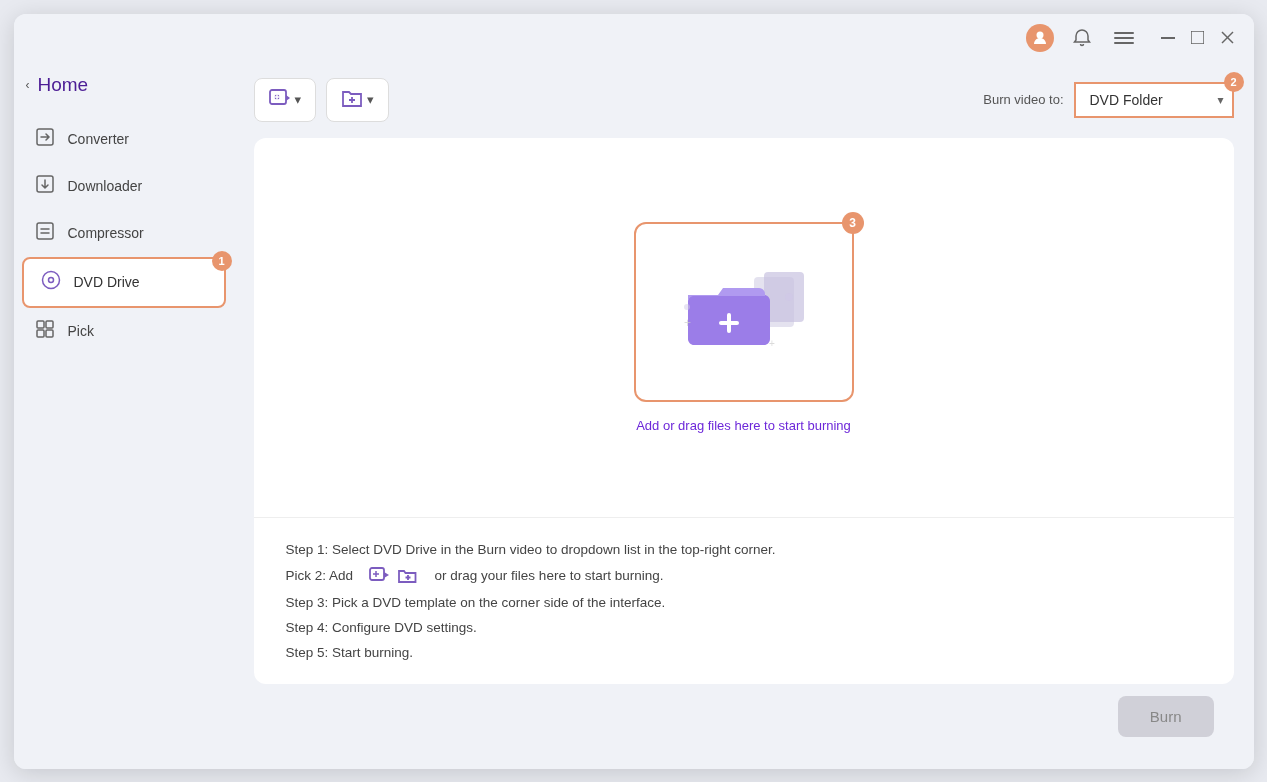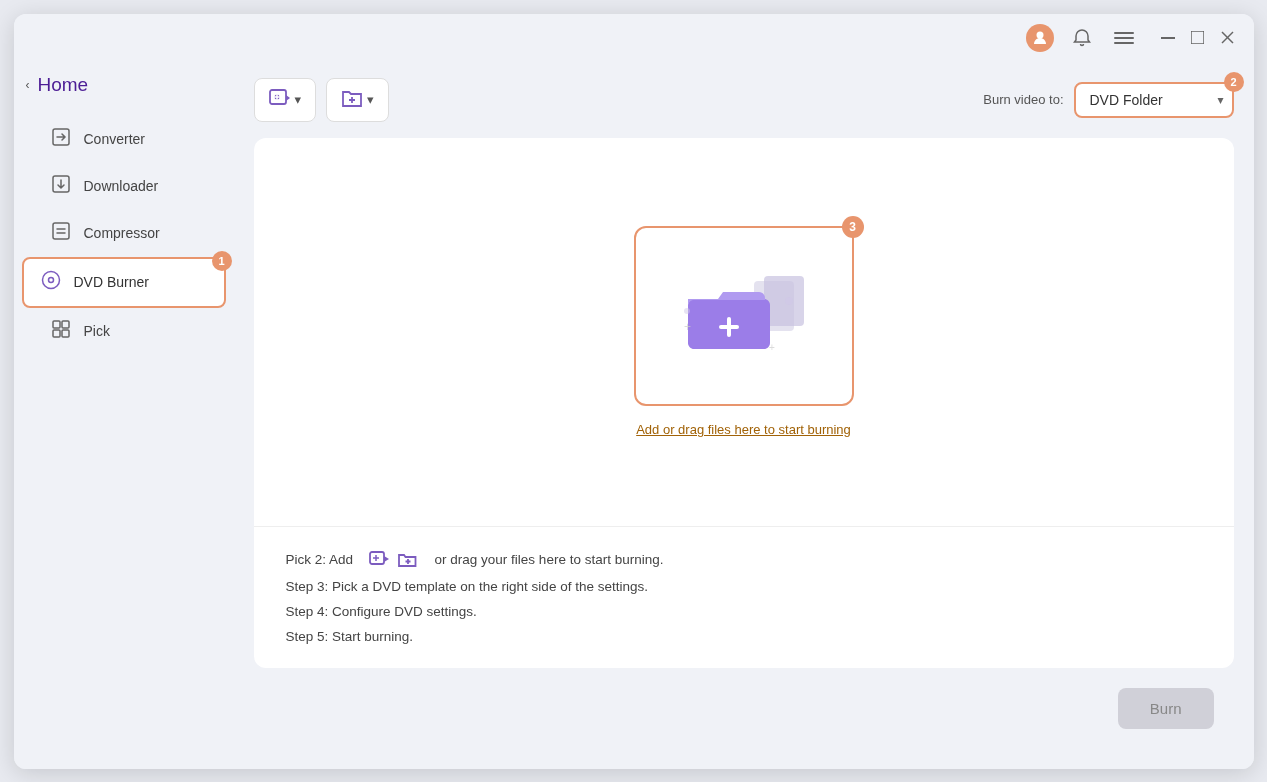--- a/index.html
+++ b/index.html
@@ -101,21 +101,21 @@
     }
     .sidebar-header-text {
       font-size: 19px;
       font-weight: 500;
       color: #4c1d95;
     }
     .sidebar-item {
       display: flex;
       align-items: center;
       gap: 12px;
-      padding: 11px 20px 11px 36px;
+      padding: 11px 20px 11px 20px;
       cursor: pointer;
       color: #444;
       font-size: 14px;
       border-radius: 0;
       position: relative;
     }
     .sidebar-item.active {
       background: white;
       border: 2px solid #e8956d;
       border-radius: 8px;
@@ -196,21 +196,21 @@
       color: #555;
       margin-left: 36px;
     }
     .burn-select-wrapper {
       position: relative;
     }
     .burn-select {
       appearance: none;
       background: white;
       border: 2px solid #e8956d;
-      border-radius: 8px;
+      border-radius: 0;
       padding: 8px 36px 8px 14px;
       font-size: 14px;
       color: #333;
       cursor: pointer;
       min-width: 160px;
     }
     .burn-select-arrow {
       position: absolute;
       right: 10px;
       top: 50%;
@@ -260,23 +260,22 @@
       display: flex;
       align-items: center;
       justify-content: center;
       position: relative;
       margin-bottom: 16px;
       background: white;
     }
     
     .drop-text {
       font-size: 13px;
-      color: #a16207;
+      color: #6d28d9;
       text-align: center;
-      text-decoration: underline;
     }
     .drop-zone-badge {
       position: absolute;
       right: -12px;
       top: -12px;
       width: 22px;
       height: 22px;
       background: #e8956d;
       color: white;
       border-radius: 50%;
@@ -302,21 +301,21 @@
     }
     .inline-icon {
       display: inline-flex;
       align-items: center;
       justify-content: center;
       vertical-align: middle;
     }
     .footer {
       display: flex;
       justify-content: flex-end;
-      padding: 20px 20px;
+      padding: 12px 20px;
     }
     .burn-btn {
       background: #d0d0d8;
       color: #888;
       border: none;
       border-radius: 8px;
       padding: 12px 32px;
       font-size: 15px;
       cursor: default;
     }
@@ -409,21 +408,21 @@
 
 
 
       <div class="sidebar-item active" style="position:relative;">
         <span class="item-icon">
           <svg width="20" height="20" viewBox="0 0 20 20" fill="none">
             <circle cx="10" cy="10" r="8.5" stroke="#7c5cbf" stroke-width="1.5" fill="none"></circle>
             <circle cx="10" cy="10" r="2.5" stroke="#7c5cbf" stroke-width="1.5" fill="none"></circle>
           </svg>
         </span>
-        <span class="item-label">DVD Burner</span>
+        <span class="item-label">DVD Drive</span>
         <div class="badge-num">1</div>
       </div>
 
       <div class="sidebar-item">
         <span class="item-icon">
           <svg width="20" height="20" viewBox="0 0 20 20" fill="none">
             <rect x="2" y="2" width="7" height="7" rx="1" stroke="#666" stroke-width="1.5" fill="none"></rect>
             <rect x="11" y="2" width="7" height="7" rx="1" stroke="#666" stroke-width="1.5" fill="none"></rect>
             <rect x="2" y="11" width="7" height="7" rx="1" stroke="#666" stroke-width="1.5" fill="none"></rect>
             <rect x="11" y="11" width="7" height="7" rx="1" stroke="#666" stroke-width="1.5" fill="none"></rect>
@@ -496,20 +495,23 @@
               <text x="5" y="70" font-size="12" fill="#ccc" opacity="0.7">+</text>
               <text x="90" y="90" font-size="10" fill="#ccc" opacity="0.7">+</text>
               <circle cx="8" cy="50" r="3" fill="#d0c8e8" opacity="0.5"></circle>
               <circle cx="110" cy="40" r="4" fill="#d0c8e8" opacity="0.5"></circle>
             </svg>
           </div>
           <span class="drop-text">Add or drag files here to start burning</span>
         </div>
 
         <div class="instructions">
+          <div class="instruction-item">
+            <span>Step 1: Select DVD Drive in the Burn video to dropdown list in the top-right corner.</span>
+          </div>
           <div class="instruction-item">
             <span>Pick 2: Add</span>
             &nbsp;
             
             <span class="inline-icon">
               <svg width="22" height="18" viewBox="0 0 22 18" fill="none">
                 <rect x="1" y="1" width="14" height="12" rx="2" stroke="#7c5cbf" stroke-width="1.8" fill="none"></rect>
                 <path d="M15 5l5 3-5 3V5z" fill="#7c5cbf"></path>
                 <line x1="7" y1="4" x2="7" y2="10" stroke="#7c5cbf" stroke-width="1.5"></line>
                 <line x1="4" y1="7" x2="10" y2="7" stroke="#7c5cbf" stroke-width="1.5"></line>
@@ -520,21 +522,21 @@
               <svg width="22" height="18" viewBox="0 0 22 18" fill="none">
                 <path d="M2 4h5l1.5 2h10v9H2V4z" stroke="#7c5cbf" stroke-width="1.8" fill="none"></path>
                 <line x1="11" y1="8" x2="11" y2="13" stroke="#7c5cbf" stroke-width="1.8"></line>
                 <line x1="8.5" y1="10.5" x2="13.5" y2="10.5" stroke="#7c5cbf" stroke-width="1.8"></line>
               </svg>
             </span>
             &nbsp;
             <span>or drag your files here to start burning.</span>
           </div>
           <div class="instruction-item">
-            <span>Step 3: Pick a DVD template on the right side of the settings.</span>
+            <span>Step 3: Pick a DVD template on the corner side of the interface.</span>
           </div>
           <div class="instruction-item">
             <span>Step 4: Configure DVD settings.</span>
           </div>
           <div class="instruction-item">
             <span>Step 5: Start burning.</span>
           </div>
         </div>
       </div>
 

